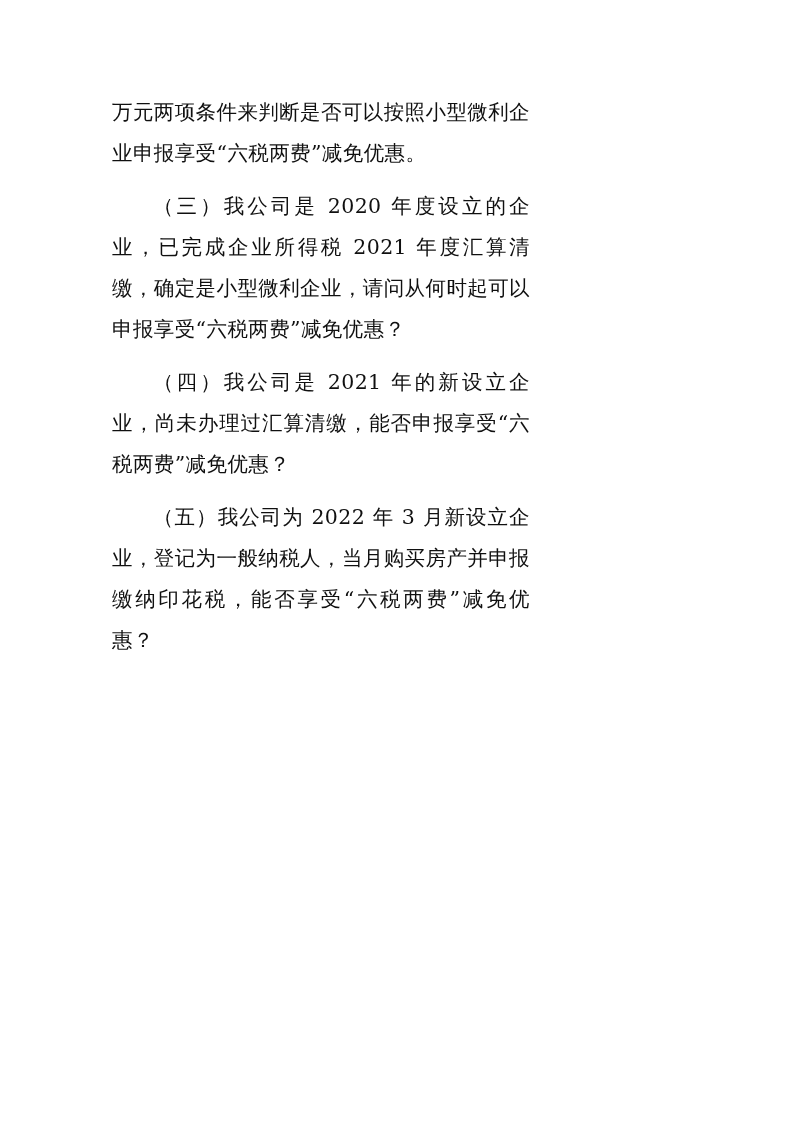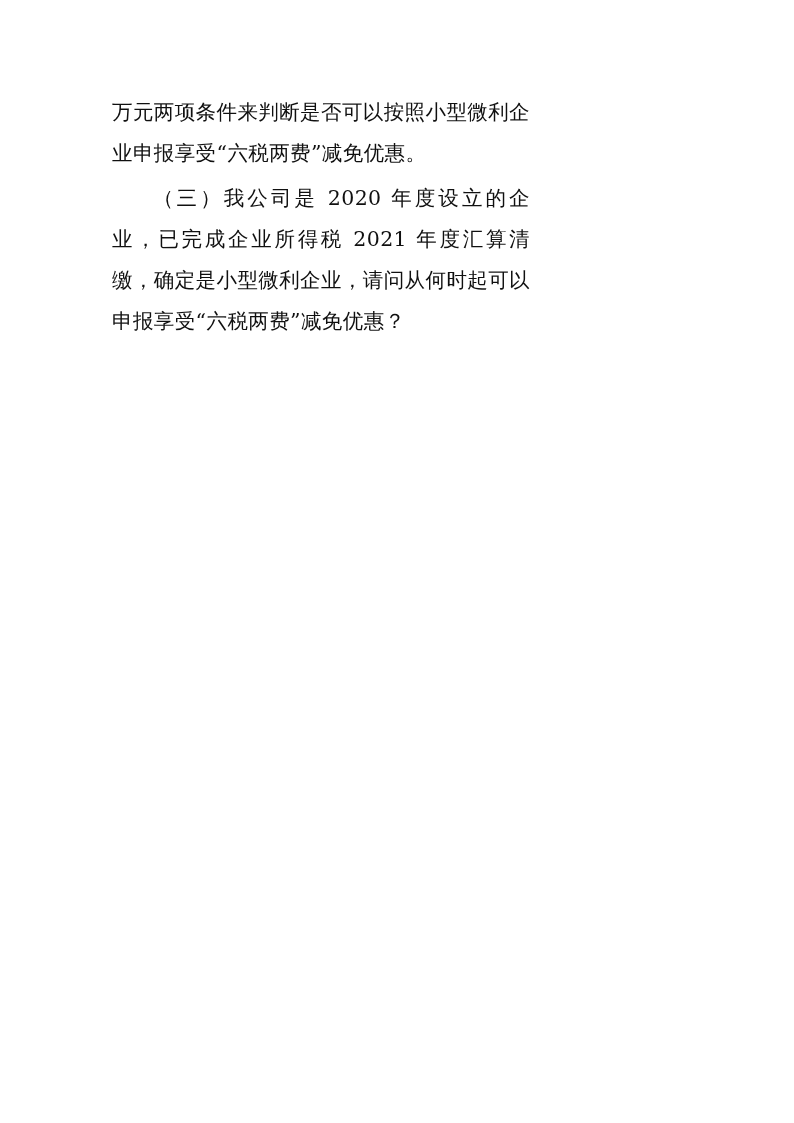--- a/index.html
+++ b/index.html
@@ -30,24 +30,26 @@
   }
   .para {
     margin: 0;
     text-indent: 0;
     white-space: normal;
   }
   .para.indent {
     text-indent: 2em;
   }
   .para + .para {
-    margin-top: 4px;
+    margin-top: 12px;
   }
 </style>
 </head>
 <body>
 
 <div class="page">
   <div class="doc-body">
     <p class="para">万元两项条件来判断是否可以按照小型微利企业申报享受“六税两费”减免优惠。</p>
     <p class="para indent">（三）我公司是 2020 年度设立的企业，已完成企业所得税 2021 年度汇算清缴，确定是小型微利企业，请问从何时起可以申报享受“六税两费”减免优惠？</p>
+    <p class="para indent">（四）我公司是 2021 年的新设立企业，尚未办理过汇算清缴，能否申报享受“六税两费”减免优惠？</p>
+    <p class="para indent">（五）我公司为 2022 年 3 月新设立企业，登记为一般纳税人，当月购买房产并申报缴纳印花税，能否享受“六税两费”减免优惠？</p>
   </div>
 </div>
 
 </body></html>

